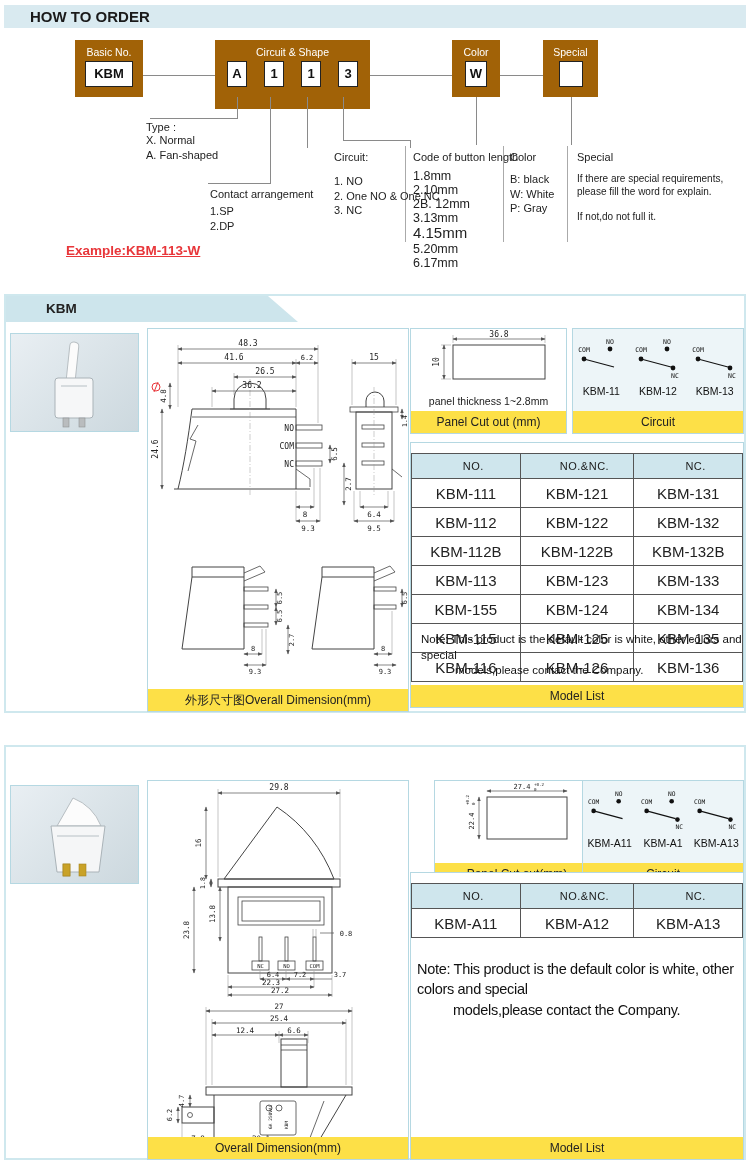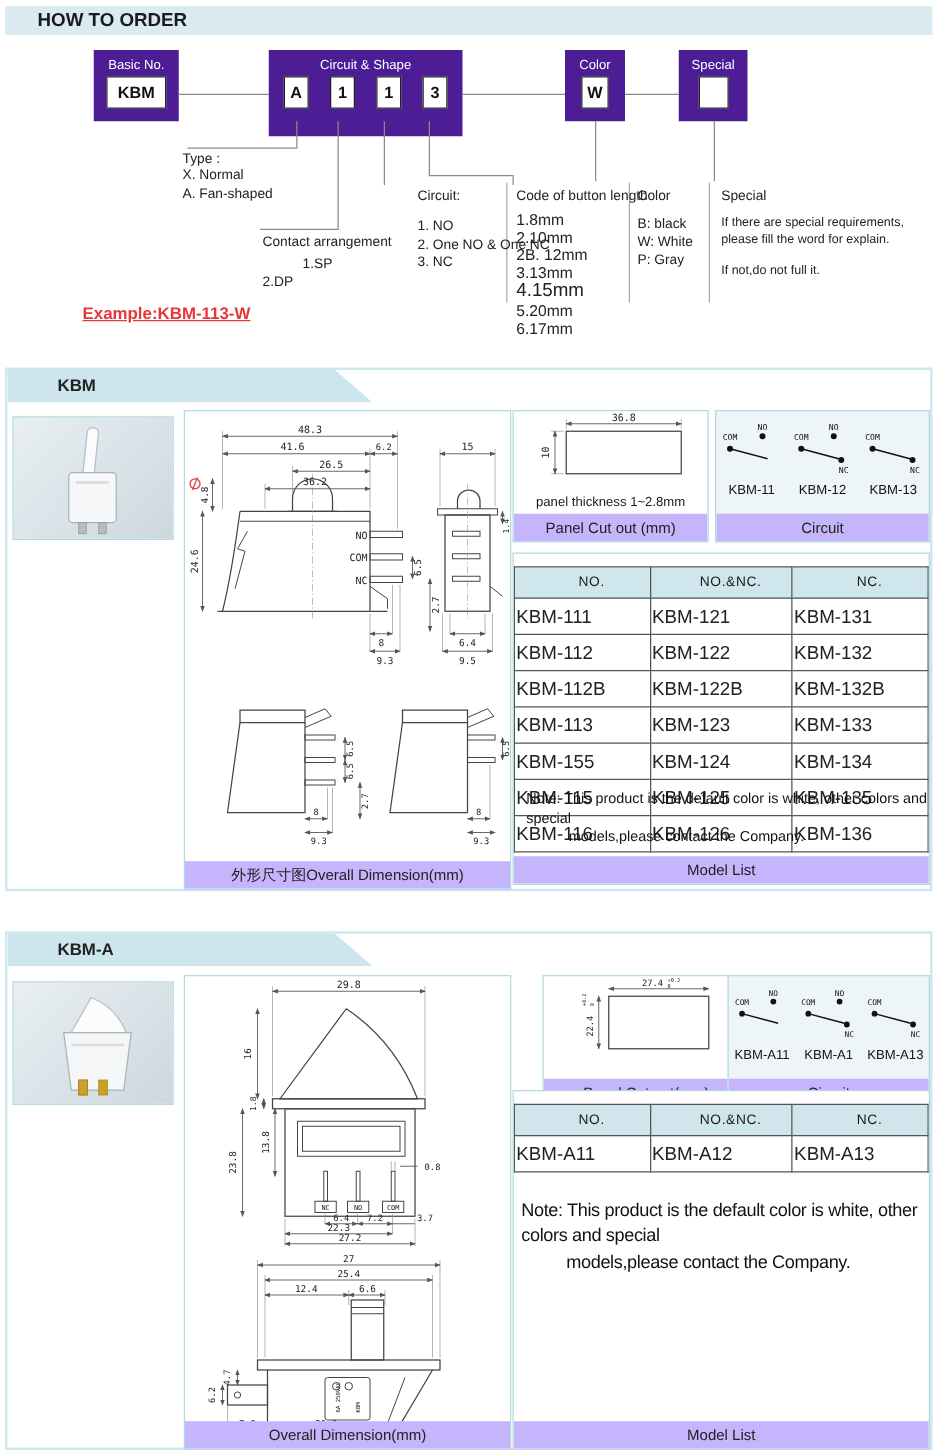--- a/index.html
+++ b/index.html
@@ -3,42 +3,42 @@
 <meta charset="utf-8">
 <style>
   html,body{margin:0;padding:0;background:#fff;}
   #page{position:relative;width:750px;height:1164px;background:#fff;overflow:hidden;
         font-family:"Liberation Sans",sans-serif;color:#1a1a1a;}
   .abs{position:absolute;}
   
   .titlebar{left:4px;top:5px;width:742px;height:23px;background:#d9eaf0;
             font-size:15px;font-weight:bold;line-height:23px;padding-left:26px;box-sizing:border-box;}
   
-  .graybox{background:#4c1d95;color:#fff;text-align:center;}
+  .graybox{background:#a16207;color:#fff;text-align:center;}
   .gb-label{font-size:10.5px;color:#fff;margin-top:6px;}
   .codebox{background:#fff;border:1px solid #222;color:#111;font-weight:bold;
            font-size:13px;display:inline-block;text-align:center;}
   .vline,.hline{background:#8a8a8a;}
   .sep{background:#aaa;}
   .otitle{font-size:11px;color:#222;}
   .oitem{font-size:11px;color:#222;line-height:1.32;}
   .example{color:#e8363a;font-weight:bold;font-size:13.5px;text-decoration:underline;}
   
   .section{left:4px;width:742px;background:#fff;border:2px solid #cfe8ee;box-sizing:border-box;}
   .tab{height:26px;background:#cde5ec;clip-path:polygon(0 0,calc(100% - 30px) 0,100% 100%,0 100%);
        font-size:13.5px;font-weight:bold;line-height:26px;padding-left:40px;box-sizing:border-box;color:#222;}
   .panel{position:absolute;background:#fff;border:1px solid #b5d8e2;box-sizing:border-box;overflow:hidden;}
-  .caption{position:absolute;left:0;bottom:0;width:100%;height:22px;background:#c4b5fd;
+  .caption{position:absolute;left:0;bottom:0;width:100%;height:22px;background:#fde047;
            font-size:12px;line-height:22px;text-align:center;color:#222;}
   .photo{position:absolute;border:1px solid #b5d8e2;background:linear-gradient(135deg,#e9eff3,#ccd8de);}
   
   table.model{border-collapse:collapse;margin:10px auto 0 auto;}
   table.model th{background:#cfe6ed;border:1px solid #555;font-weight:normal;font-size:11px;
                  letter-spacing:.5px;height:22px;width:106px;padding-left:16px;}
-  table.model td{border:1px solid #555;font-size:15px;height:26px;width:106px;color:#222;}
+  table.model td{border:1px solid #555;text-align:center;font-size:15px;height:26px;width:106px;color:#222;}
   .note1{position:absolute;left:10px;font-size:11.5px;line-height:1.35;color:#111;}
   .note2{position:absolute;left:6px;font-size:14.5px;line-height:1.4;color:#111;
          font-family:"Liberation Sans",sans-serif;letter-spacing:-0.3px;}
   .circrow{position:absolute;left:0;top:6px;width:100%;display:flex;justify-content:space-around;}
   .circ{text-align:center;}
   .circ .nm{font-size:10.5px;margin-top:2px;color:#111;}
   
   svg text{font-family:"DejaVu Sans Mono",monospace;fill:#222;}
   .ol{stroke:#444;stroke-width:1;fill:none;}
   .ol2{stroke:#444;stroke-width:.8;fill:none;}
@@ -94,21 +94,21 @@
   <div class="abs sep" style="left:503px;top:146px;width:1px;height:96px;"></div>
   <div class="abs sep" style="left:567px;top:146px;width:1px;height:96px;"></div>
 
   <div class="abs" style="left:146px;top:121px;">
     <div class="otitle">Type :</div>
     <div class="oitem">X. Normal</div>
     <div class="oitem">A. Fan-shaped</div>
   </div>
   <div class="abs" style="left:210px;top:188px;">
     <div class="otitle">Contact arrangement</div>
-    <div class="oitem" style="margin-top:4px;margin-left:32px;">1.SP</div>
+    <div class="oitem" style="margin-top:4px;">1.SP</div>
     <div class="oitem">2.DP</div>
   </div>
   <div class="abs" style="left:314px;top:151px;margin-left:20px;">
     <div class="otitle">Circuit:</div>
     <div class="oitem" style="margin-top:11px;">1.  NO</div>
     <div class="oitem">2.  One NO &amp; One NC</div>
     <div class="oitem">3.  NC</div>
   </div>
   <div class="abs" style="left:413px;top:151px;">
     <div class="otitle">Code of button length</div>
@@ -391,21 +391,20 @@
         </table>
       <div class="note1" style="bottom:28px;">
         <div>Note: This product is the default color is white, other colors and special</div>
         <div style="margin-left:34px;">models,please contact the Company.</div>
       </div>
       <div class="caption">Model List</div>
     </div>
   </div>
 
   <div class="abs section" style="top:745px;height:415px;">
-    <div class="tab" style="width:292px;">KBM-A</div>
 
     <div class="photo" style="left:4px;top:38px;width:127px;height:97px;">
       <svg width="125" height="95" viewBox="0 0 125 95">
         <g>
           <path d="M46,40 L62,12 Q82,20 90,40 Z" fill="#fcfcfc" stroke="#b7bec2" stroke-width="1"></path>
           <path d="M40,40 L94,40 L88,86 L46,86 Z" fill="#f5f6f7" stroke="#aab3b8" stroke-width="1"></path>
           <line x1="46" y1="50" x2="88" y2="50" stroke="#d6dbde" stroke-width="2"></line>
           <rect x="52" y="78" width="7" height="12" fill="#c9a festival227" stroke="#a5841f" stroke-width=".6"></rect>
           <rect x="52" y="78" width="7" height="12" fill="#c9a227" stroke="#a5841f" stroke-width=".6"></rect>
           <rect x="68" y="78" width="7" height="12" fill="#c9a227" stroke="#a5841f" stroke-width=".6"></rect>

